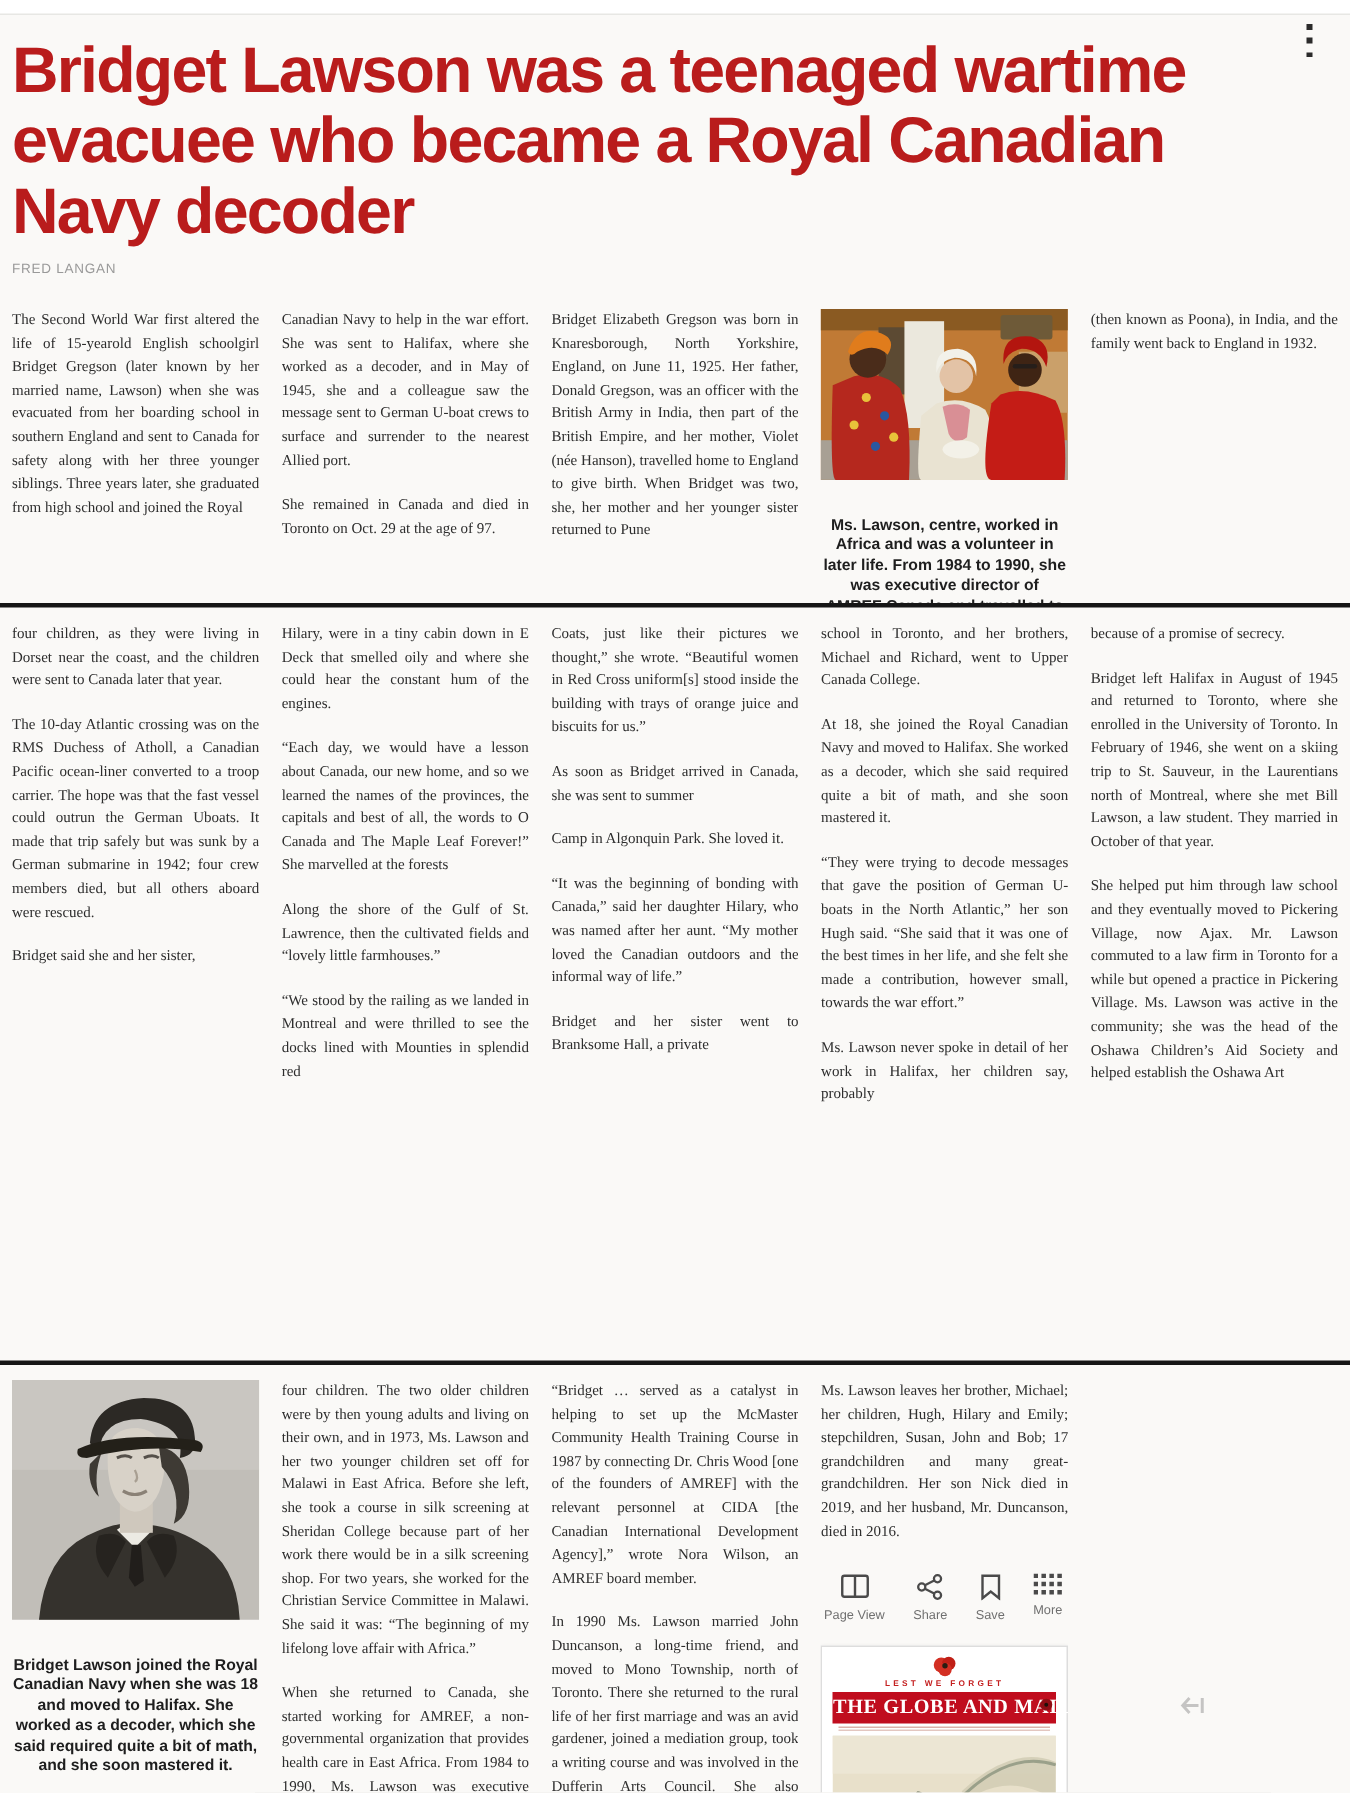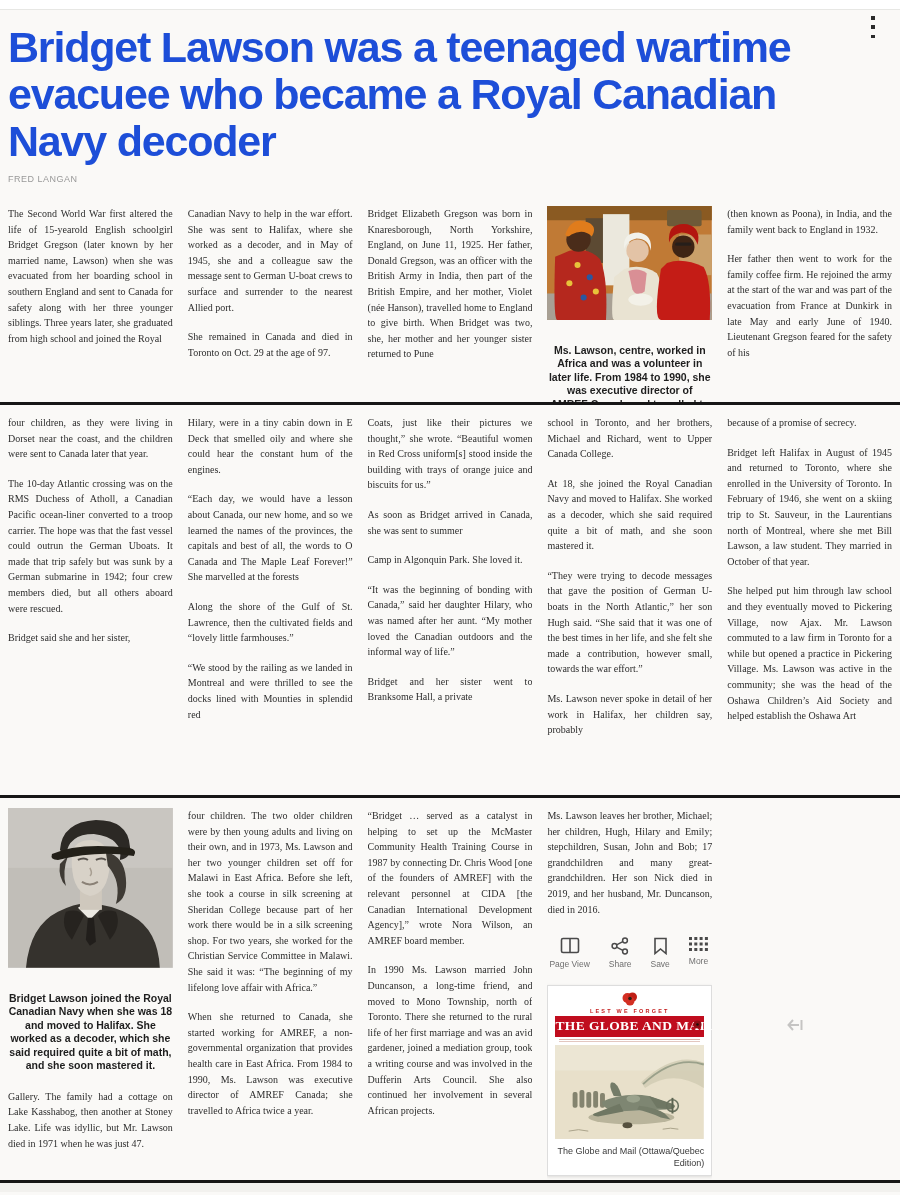--- a/index.html
+++ b/index.html
@@ -2,25 +2,25 @@
 <html lang="en"><head>
 <meta charset="utf-8">
 <style>
   * { margin:0; padding:0; box-sizing:border-box; }
   body { background:#e9e9e7; font-family:"Liberation Sans", sans-serif; }
   .page { position:relative; width:900px; height:1195px; background:#faf9f7; overflow:hidden; margin:0 auto; }
   .topstrip { height:10px; background:#ffffff; border-bottom:1px solid #e7e7e4; }
   .kebab { position:absolute; top:16px; right:20px; width:14px; height:22px; display:flex; flex-direction:column; justify-content:space-between; align-items:center; cursor:pointer; }
   .kebab span { width:3.5px; height:3.5px; background:#2b2b2b; }
   .header { padding:14px 10px 0 8px; }
-  .headline { font-size:43px; line-height:47px; font-weight:700; letter-spacing:-1.2px; color:#1d4ed8; max-width:830px; }
+  .headline { font-size:43px; line-height:47px; font-weight:700; letter-spacing:-1.2px; color:#b91c1c; max-width:830px; }
   .byline { margin-top:9px; font-size:9px; letter-spacing:0.5px; color:#999; font-weight:400; }
   .section { padding:10px 8px 0 8px; display:grid; grid-template-columns:repeat(5,1fr); column-gap:15px; overflow:hidden; }
   .s1 { height:206px; margin-top:12px; }
-  .s2 { height:390px; }
+  .s2 { height:502px; }
   .s3 { height:382px; position:relative; }
   .rule { height:3px; background:#161616; }
   .col { overflow:hidden; }
   .col p { font-family:"Liberation Serif", serif; font-size:10px; line-height:15.6px; color:#2d2d2d; text-align:justify; margin-bottom:14px; hyphens:auto; }
   .photo-fig { width:100%; }
   .photo-fig svg { display:block; width:100%; }
   .caption { margin-top:24px; font-size:10.5px; line-height:13.5px; font-weight:700; color:#1e1e1e; text-align:center; }
   .s3 .col .after-photo { margin-top:16px; }
   .actions { display:flex; justify-content:space-between; padding:6px 4px 0 2px; margin-top:4px; }
   .action { display:flex; flex-direction:column; align-items:center; gap:4px; cursor:pointer; background:none; border:none; }
@@ -95,21 +95,20 @@
           <circle cx="134" cy="40" r="11" fill="#3f2414"></circle>
           <path d="M120 36 Q118 16 138 18 Q152 22 148 38 Q144 26 132 26 Q122 28 120 36 Z" fill="#b3150f"></path>
           <rect x="126" y="36" width="16" height="3" rx="1.5" fill="#1d1d1d" opacity="0.7"></rect>
           <ellipse cx="92" cy="92" rx="12" ry="6" fill="#f3f1e8"></ellipse>
         </svg>
       </figure>
       <figcaption class="caption">Ms. Lawson, centre, worked in Africa and was a volunteer in later life. From 1984 to 1990, she was executive director of AMREF Canada and travelled to Africa twice a year.</figcaption>
     </div>
     <div class="col">
       <p>(then known as Poona), in India, and the family went back to England in 1932.</p>
-      <p>Her father then went to work for the family coffee firm. He rejoined the army at the start of the war and was part of the evacuation from France at Dunkirk in late May and early June of 1940. Lieutenant Gregson feared for the safety of his</p>
     </div>
   </div>
   <div class="rule"></div>
 
   <div class="section s2">
     <div class="col">
       <p>four children, as they were living in Dorset near the coast, and the children were sent to Canada later that year.</p>
       <p>The 10-day Atlantic crossing was on the RMS Duchess of Atholl, a Canadian Pacific ocean-liner converted to a troop carrier. The hope was that the fast vessel could outrun the German Uboats. It made that trip safely but was sunk by a German submarine in 1942; four crew members died, but all others aboard were rescued.</p>
       <p>Bridget said she and her sister,</p>
     </div>

